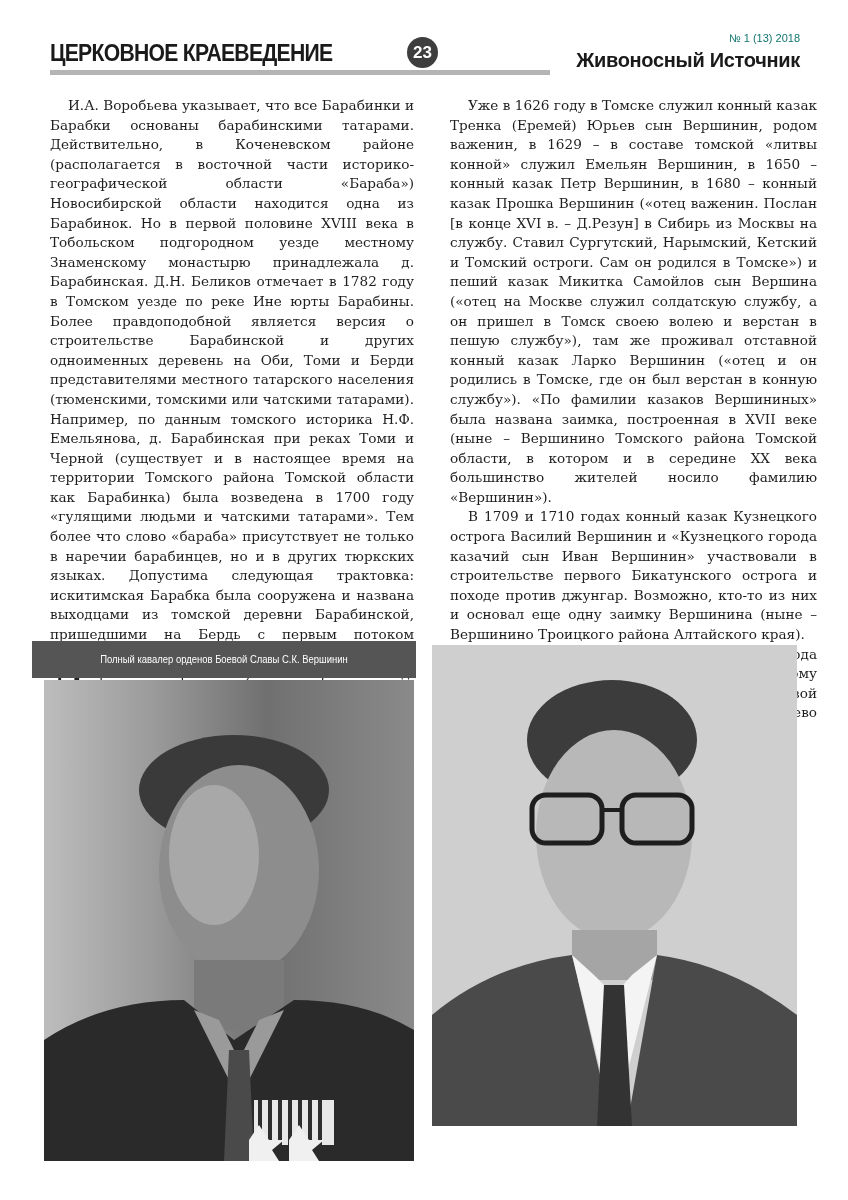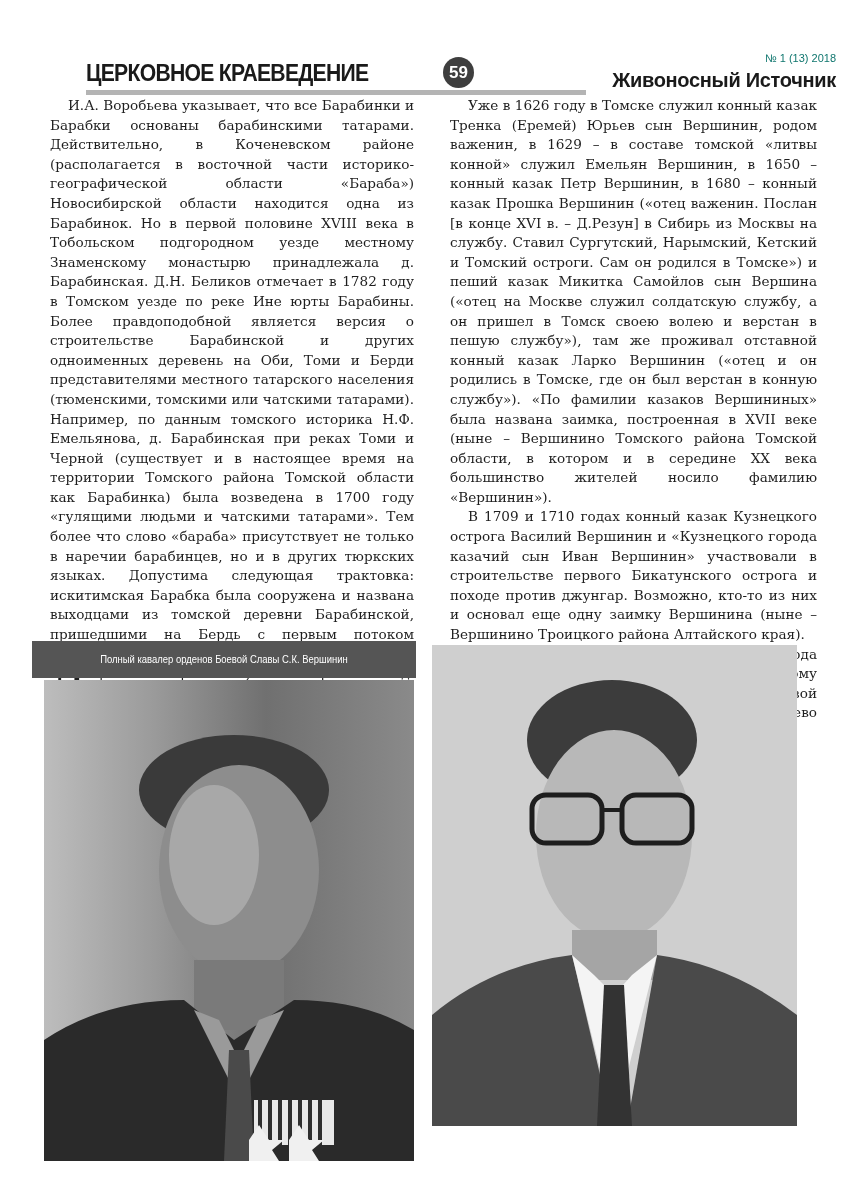--- a/index.html
+++ b/index.html
@@ -1,18 +1,18 @@
 <!DOCTYPE html>
 <html><head>
 <meta charset="utf-8">
 <style>
   html, body { margin: 0; padding: 0; background: #ffffff; }
   body { width: 848px; height: 1200px; position: relative; overflow: hidden; font-family: "DejaVu Serif", serif; color: #1e1e1e; }
 
-  .header { position: absolute; left: 50px; top: 52px; width: 750px; height: 48px; margin-left: 36px; }
+  .header { position: absolute; left: 50px; top: 32px; width: 750px; height: 48px; }
   .section-title { position: absolute; left: 0; top: 8px; font-family: "Liberation Sans", sans-serif; font-weight: bold; font-size: 23px; letter-spacing: -0.8px; transform: scaleX(0.92); transform-origin: left; color: #1a1a1a; }
   .page-badge { position: absolute; left: 357px; top: 5px; width: 31px; height: 31px; border-radius: 50%; background: #3e3e3e; color: #fff; font-family: "Liberation Sans", sans-serif; font-weight: bold; font-size: 17px; line-height: 31px; text-align: center; }
   .issue { position: absolute; right: 0; top: 0; font-family: "Liberation Sans", sans-serif; font-weight: normal; font-size: 11px; color: #0f766e; }
   .journal { position: absolute; right: 0; top: 17px; font-family: "Liberation Sans", sans-serif; font-weight: bold; font-size: 20px; color: #1a1a1a; letter-spacing: -0.3px; }
   .header-rule { position: absolute; left: 0; top: 38px; width: 500px; height: 5px; background: #b4b4b4; }
 
   .col { position: absolute; top: 96px; font-size: 13.6px; line-height: 19.6px; text-align: justify; hyphens: manual; }
   .col-left { left: 50px; width: 364px; }
   .col-right { left: 450px; width: 367px; }
   .col p { margin: 0; text-indent: 18px; }
@@ -27,21 +27,21 @@
   .photo { position: relative; overflow: hidden; height: 481px; }
   .fig-left .photo { margin-left: 12px; margin-top: 2px; width: 370px; background: linear-gradient(90deg, #bdbdbd 0%, #9a9a9a 30%, #707070 60%, #8a8a8a 100%); }
   .fig-right .photo { margin-top: 4px; width: 365px; background: #cfcfcf; }
   .photo svg { position: absolute; left: 0; top: 0; width: 100%; height: 100%; }
 </style>
 </head>
 <body>
 
 <div class="header">
   <div class="section-title">ЦЕРКОВНОЕ КРАЕВЕДЕНИЕ</div>
-  <div class="page-badge">59</div>
+  <div class="page-badge">23</div>
   <div class="issue">№ 1 (13) 2018</div>
   <div class="journal">Живоносный Источник</div>
   <div class="header-rule"></div>
 </div>
 
 <div class="col col-left">
   <p>И.А. Воробьева указывает, что все Барабинки и Барабки основаны барабинскими татарами. Действительно, в Коченевском районе (располагается в восточной части историко-географической области «Бараба») Новосибирской области находится одна из Барабинок. Но в первой половине XVIII века в Тобольском подгородном уезде местному Знаменскому монастырю принадлежала д. Барабинская. Д.Н. Беликов отмечает в 1782 году в Томском уезде по реке Ине юрты Барабины. Более правдоподобной является версия о строительстве Барабинской и других одноименных деревень на Оби, Томи и Берди представителями местного татарского населения (тюменскими, томскими или чатскими татарами). Например, по данным томского историка Н.Ф. Емельянова, д. Барабинская при реках Томи и Черной (существует и в настоящее время на территории Томского района Томской области как Барабинка) была возведена в 1700 году «гулящими людьми и чатскими татарами». Тем более что слово «бараба» присутствует не только в наречии барабинцев, но и в других тюркских языках. Допустима следующая трактовка: искитимская Барабка была сооружена и названа выходцами из томской деревни Барабинской, пришедшими на Бердь с первым потоком поселенцев с севера.</p>
   <p class="dropcap-par"><span class="dropcap">Д</span><span>еревня «Вершинина, в 4 верстах от д. Морозовой» (на реке Берди) называется только в «Описании Кузнецкого уезда…». В «ревизиях» (Всероссийских переписях населения) 1717-1719, 1744-1749 и 1782 годов она не упоминается.</span></p>
 </div>
 

